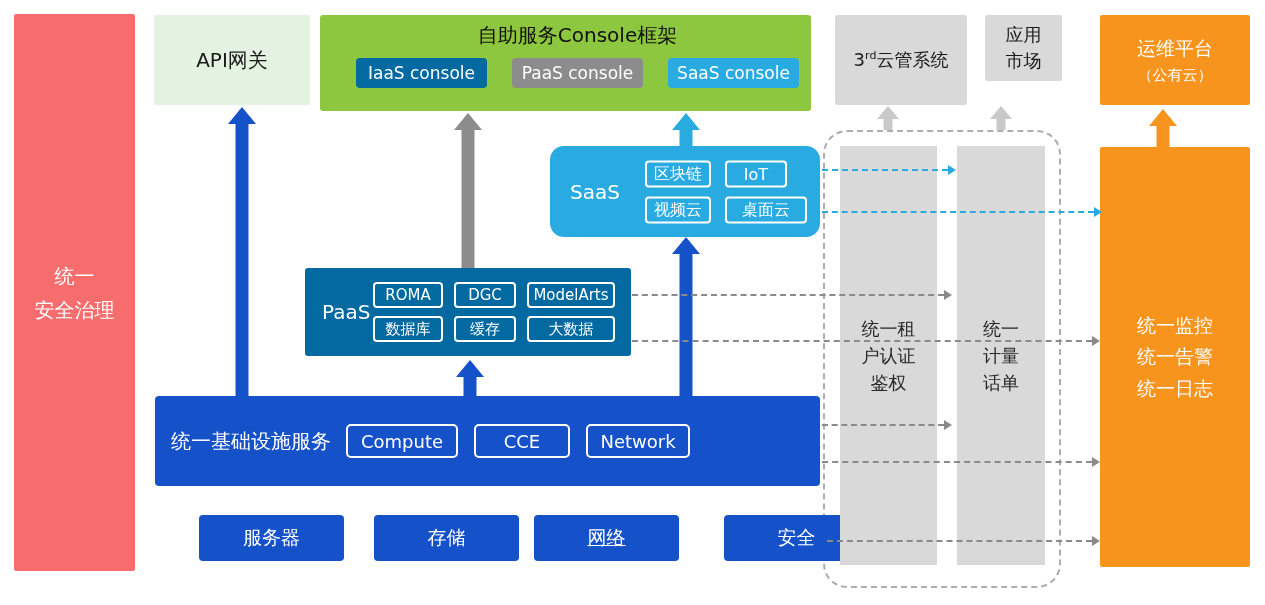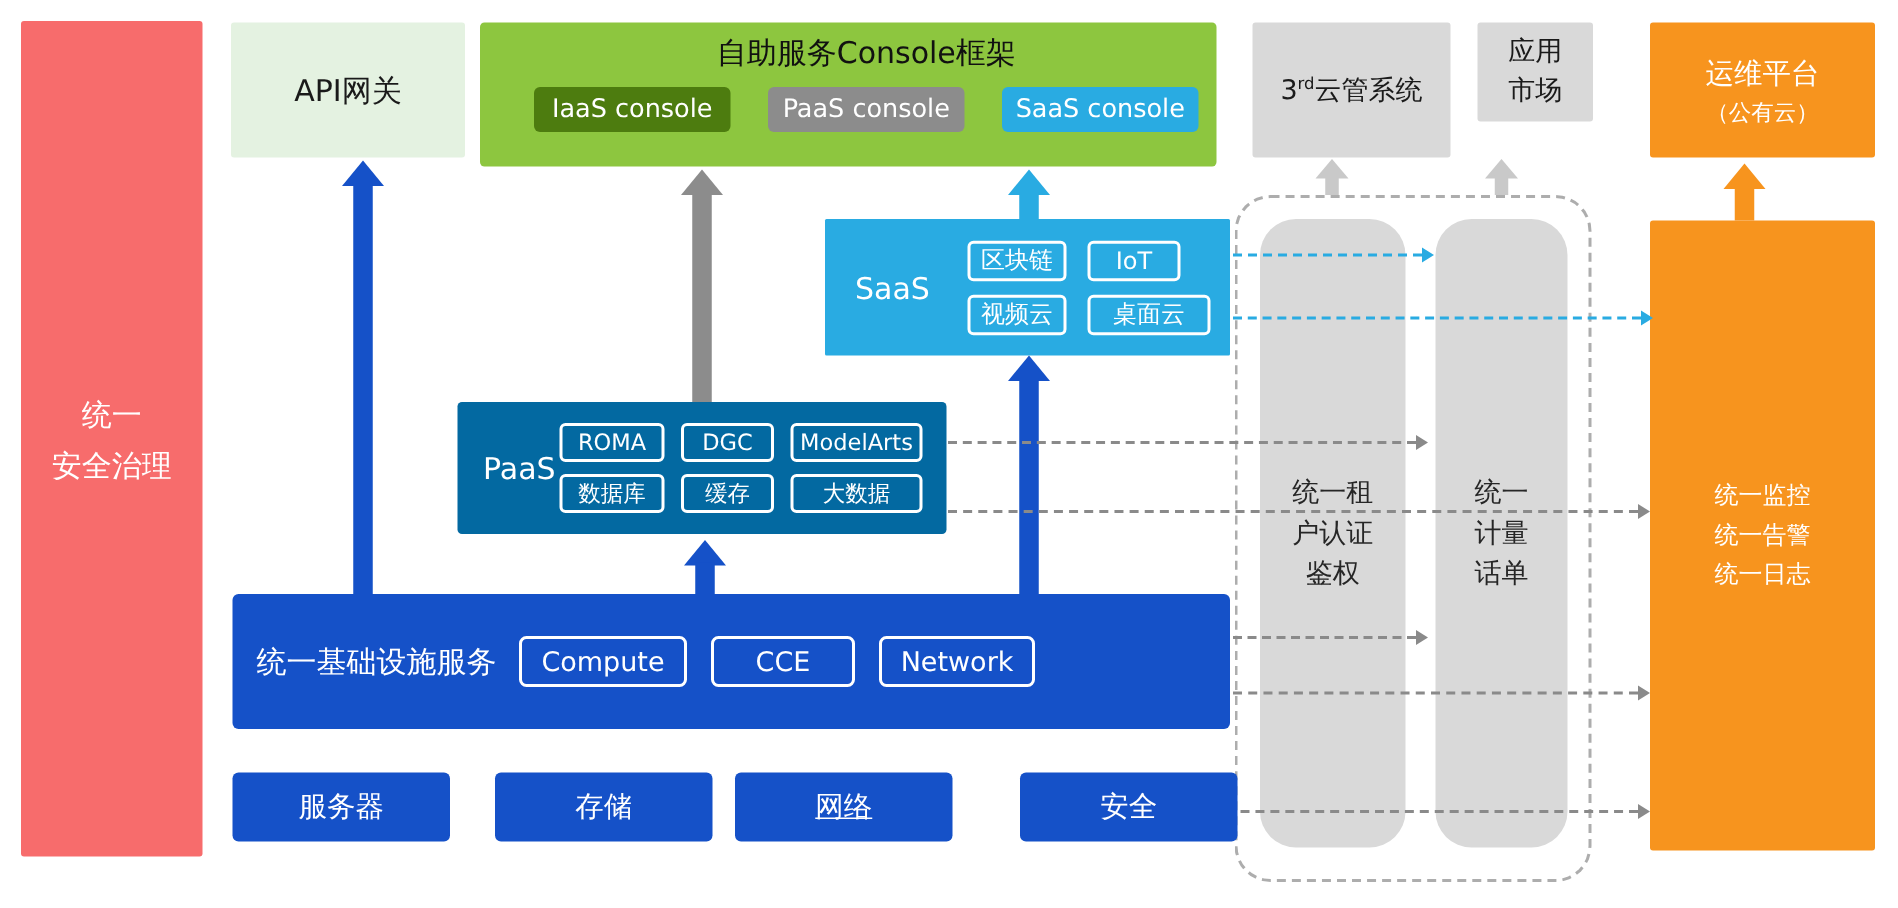--- a/index.html
+++ b/index.html
@@ -1,52 +1,52 @@
 <!DOCTYPE html>
 <html><head>
 <meta charset="utf-8">
 <style>
   * { margin:0; padding:0; box-sizing:border-box; }
   body { background:#fff; font-family:"DejaVu Sans","Liberation Sans",sans-serif; }
   .canvas { position:relative; width:1265px; height:605px; background:#fff; overflow:hidden; }
-  .box { position:absolute; display:flex; align-items:center; justify-content:center; text-align:center;border-radius:24px; }
+  .box { position:absolute; display:flex; align-items:center; justify-content:center; text-align:center; }
   .preline { white-space:pre-line; }
 
   
   .security { left:14px; top:14px; width:121px; height:557px; background:#F76C6C; color:#fff;
               font-size:20px; line-height:1.7; border-radius:2px; z-index:2; }
 
   
   .api-gw { left:154px; top:15px; width:156px; height:90px; background:#E4F2E1; color:#1a1a1a;
             font-size:20px; border-radius:2px; z-index:2; }
 
   
   .console-frame { position:absolute; left:320px; top:15px; width:491px; height:96px; background:#8DC63F;
                    border-radius:3px; display:flex; flex-direction:column; align-items:center; z-index:2;padding-left:24px; }
   .console-title { margin-top:7px; font-size:20px; color:#111; }
   .console-row { margin-top:9px; display:flex; gap:25px; }
   .console-item { width:131px; height:30px; border-radius:4px; color:#fff; font-size:17px;
                   display:flex; align-items:center; justify-content:center; }
-  .c-blue { background:#4d7c0f; }
+  .c-blue { background:#0369a1; }
   .c-gray { background:#8C8C8C; }
   .c-cyan { background:#29ABE2; }
 
   
   .top-gray { background:#D9D9D9; color:#1a1a1a; font-size:18px; border-radius:2px; z-index:2; }
   .third { left:835px; top:15px; width:132px; height:90px; }
   .third sup { font-size:11px; }
   .market { left:985px; top:15px; width:77px; height:66px; line-height:1.45; }
 
   
   .om { left:1100px; top:15px; width:150px; height:90px; background:#F7941E; color:#fff; border-radius:2px; z-index:2; }
   .om-l1 { font-size:19px; }
   .om-l2 { font-size:15px; margin-top:4px; }
 
   
-  .saas-box { position:absolute; left:550px; top:146px; width:270px; height:91px; background:#29ABE2; border-radius:1px; z-index:2; }
+  .saas-box { position:absolute; left:550px; top:146px; width:270px; height:91px; background:#29ABE2; border-radius:14px; z-index:2; }
   .layer-label { position:absolute; left:20px; top:50%; transform:translateY(-50%); font-size:20px; color:#fff; }
   .chip { border:2px solid #fff; border-radius:4px; color:#fff; display:flex; align-items:center; justify-content:center; }
   .saas-grid { position:absolute; left:95px; top:50%; transform:translateY(-50%); display:flex; flex-direction:column; gap:9px; }
   .saas-grid .grid-row { display:flex; gap:14px; }
   .saas-grid .chip { height:27px; font-size:16px; }
 
   
   .paas-box { position:absolute; left:305px; top:268px; width:326px; height:88px; background:#0369a1; border-radius:3px; z-index:2; }
   .paas-grid { position:absolute; left:68px; top:50%; transform:translateY(-50%); display:flex; flex-direction:column; gap:8px; }
   .paas-grid .grid-row { display:flex; gap:11px; }
@@ -55,33 +55,33 @@
   .w62{width:62px;} .w70{width:70px;} .w78{width:66px;} .w82{width:82px;} .w88{width:88px;}
   .w96{width:96px;} .w104{width:104px;} .w112{width:112px;}
 
   
   .infra { position:absolute; left:155px; top:396px; width:665px; height:90px; background:#1551C8; border-radius:4px;
            display:flex; align-items:center; padding-left:16px; z-index:2; }
   .infra-label { font-size:20px; color:#fff; white-space:nowrap; margin-right:15px; }
   .infra .chip { height:34px; font-size:18px; border-radius:5px; margin-right:16px; }
 
   
-  .hw { top:515px; height:46px; width:145px; background:#1551C8; color:#fff; font-size:19px; border-radius:4px; z-index:2; }
+  .hw { top:515px; height:46px; width:145px; background:#1551C8; color:#fff; font-size:19px; border-radius:4px; z-index:2;margin-left:44px; }
   .hw1{left:155px;} .hw2{left:330px;} .hw3{left:490px;text-decoration:underline;} .hw4{left:680px;}
 
   
   .dashed-frame { position:absolute; left:823px; top:130px; width:238px; height:458px;
                   border:2px dashed #ADADAD; border-radius:24px; z-index:1; }
   .vbar { background:#D9D9D9; color:#262626; font-size:18px; line-height:1.5; z-index:2; }
   .auth { left:840px; top:146px; width:97px; height:419px; }
   .meter { left:957px; top:146px; width:88px; height:419px; }
 
   
   .monitor { left:1100px; top:147px; width:150px; height:420px; background:#F7941E; color:#fff;
-             font-size:16px; line-height:1.65; border-radius:2px; z-index:2; }
+             font-size:19px; line-height:1.65; border-radius:2px; z-index:2; }
 
   
   .varrow { position:absolute; width:28px; z-index:3; }
   .varrow .head { position:absolute; top:0; left:50%; transform:translateX(-50%); width:0; height:0;
                   border-left:14px solid transparent; border-right:14px solid transparent;
                   border-bottom:17px solid var(--c); }
   .varrow .shaft { position:absolute; top:15px; bottom:0; left:50%; transform:translateX(-50%);
                    width:13px; background:var(--c); }
   .varrow-sm { width:22px; }
   .varrow-sm .head { border-left-width:11px; border-right-width:11px; border-bottom-width:13px; }

